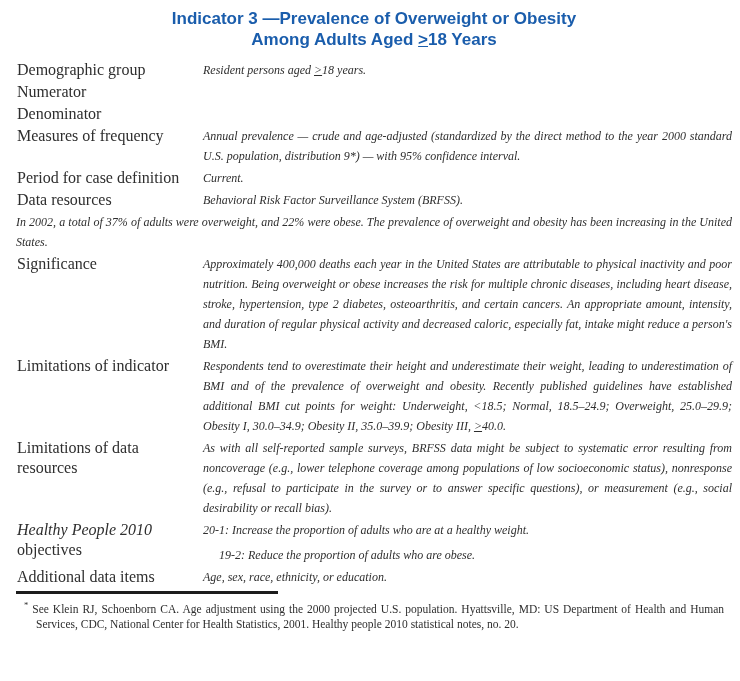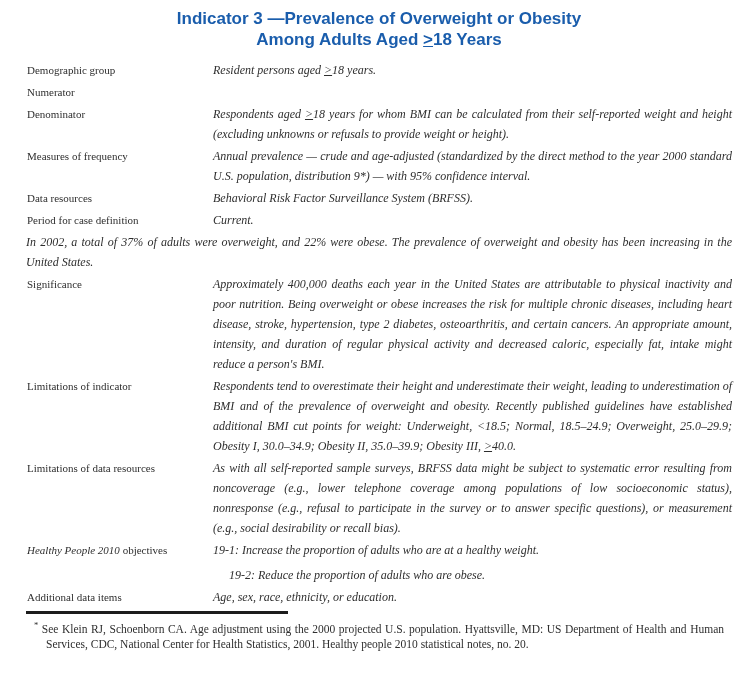--- a/index.html
+++ b/index.html
@@ -11,42 +11,42 @@
     width: 740px;
     height: 681px;
     overflow: hidden;
     font-family: "Liberation Serif", serif;
     color: #2e2e2e;
   }
   .page {
     box-sizing: border-box;
     width: 740px;
     height: 681px;
-    padding: 6px 8px 0 26px;
+    padding: 6px 8px 0 16px;
   }
   .title {
     text-align: center;
     font-family: "Liberation Sans", sans-serif;
     font-weight: 700;
     font-size: 17px;
     line-height: 21px;
     color: #1a5dac;
     margin: 2px 0 10px 0;
   }
   .ind-table {
     width: 100%;
   }
   .row {
     display: flex;
     margin-bottom: 2px;
   }
   .row-label {
     flex: 0 0 186px;
     width: 186px;
-    font-size: 11px;
+    font-size: 16px;
     line-height: 20px;
     padding-left: 1px;
   }
   .row-value {
     flex: 1 1 auto;
     font-size: 12px;
     line-height: 20px;
     text-align: justify;
     font-style: italic;
   }
@@ -94,40 +94,37 @@
         <div class="row-label">Demographic group</div>
         <div class="row-value">
           <p>Resident persons aged <span class="geq">&gt;</span>18 years.</p>
         </div>
       </div>
       <div class="row">
         <div class="row-label">Numerator</div>
       </div>
       <div class="row">
         <div class="row-label">Denominator</div>
-        <div class="row-value">
-          <p>Respondents aged <span class="geq">&gt;</span>18 years for whom BMI can be calculated from their self-reported weight and height (excluding unknowns or refusals to provide weight or height).</p>
-        </div>
       </div>
       <div class="row">
         <div class="row-label">Measures of frequency</div>
         <div class="row-value">
           <p>Annual prevalence — crude and age-adjusted (standardized by the direct method to the year 2000 standard U.S. population, distribution 9*) — with 95% confidence interval.</p>
         </div>
       </div>
       <div class="row">
+        <div class="row-label">Period for case definition</div>
+        <div class="row-value">
+          <p>Current.</p>
+        </div>
+      </div>
+      <div class="row">
         <div class="row-label">Data resources</div>
         <div class="row-value">
           <p>Behavioral Risk Factor Surveillance System (BRFSS).</p>
-        </div>
-      </div>
-      <div class="row">
-        <div class="row-label">Period for case definition</div>
-        <div class="row-value">
-          <p>Current.</p>
         </div>
       </div>
       <div class="row">
         <div class="row-value">
           <p>In 2002, a total of 37% of adults were overweight, and 22% were obese. The prevalence of overweight and obesity has been increasing in the United States.</p>
         </div>
       </div>
       <div class="row">
         <div class="row-label">Significance</div>
         <div class="row-value">
@@ -142,21 +139,21 @@
       </div>
       <div class="row">
         <div class="row-label">Limitations of data resources</div>
         <div class="row-value">
           <p>As with all self-reported sample surveys, BRFSS data might be subject to systematic error resulting from noncoverage (e.g., lower telephone coverage among populations of low socioeconomic status), nonresponse (e.g., refusal to participate in the survey or to answer specific questions), or measurement (e.g., social desirability or recall bias).</p>
         </div>
       </div>
       <div class="row">
         <div class="row-label"><i>Healthy People 2010</i> objectives</div>
         <div class="row-value">
-          <p>19-1: Increase the proportion of adults who are at a healthy weight.</p>
+          <p>20-1: Increase the proportion of adults who are at a healthy weight.</p>
           <p>19-2: Reduce the proportion of adults who are obese.</p>
         </div>
       </div>
       <div class="row">
         <div class="row-label">Additional data items</div>
         <div class="row-value">
           <p>Age, sex, race, ethnicity, or education.</p>
         </div>
       </div>
     </div>

